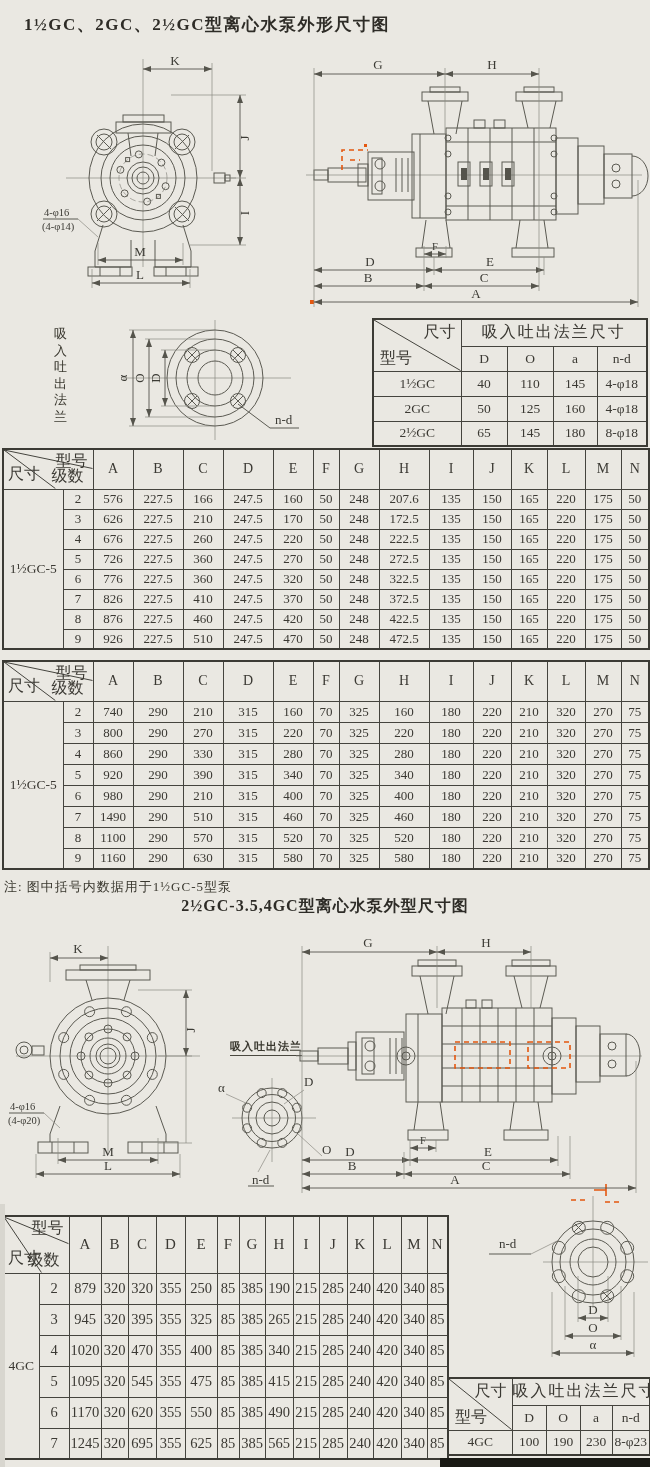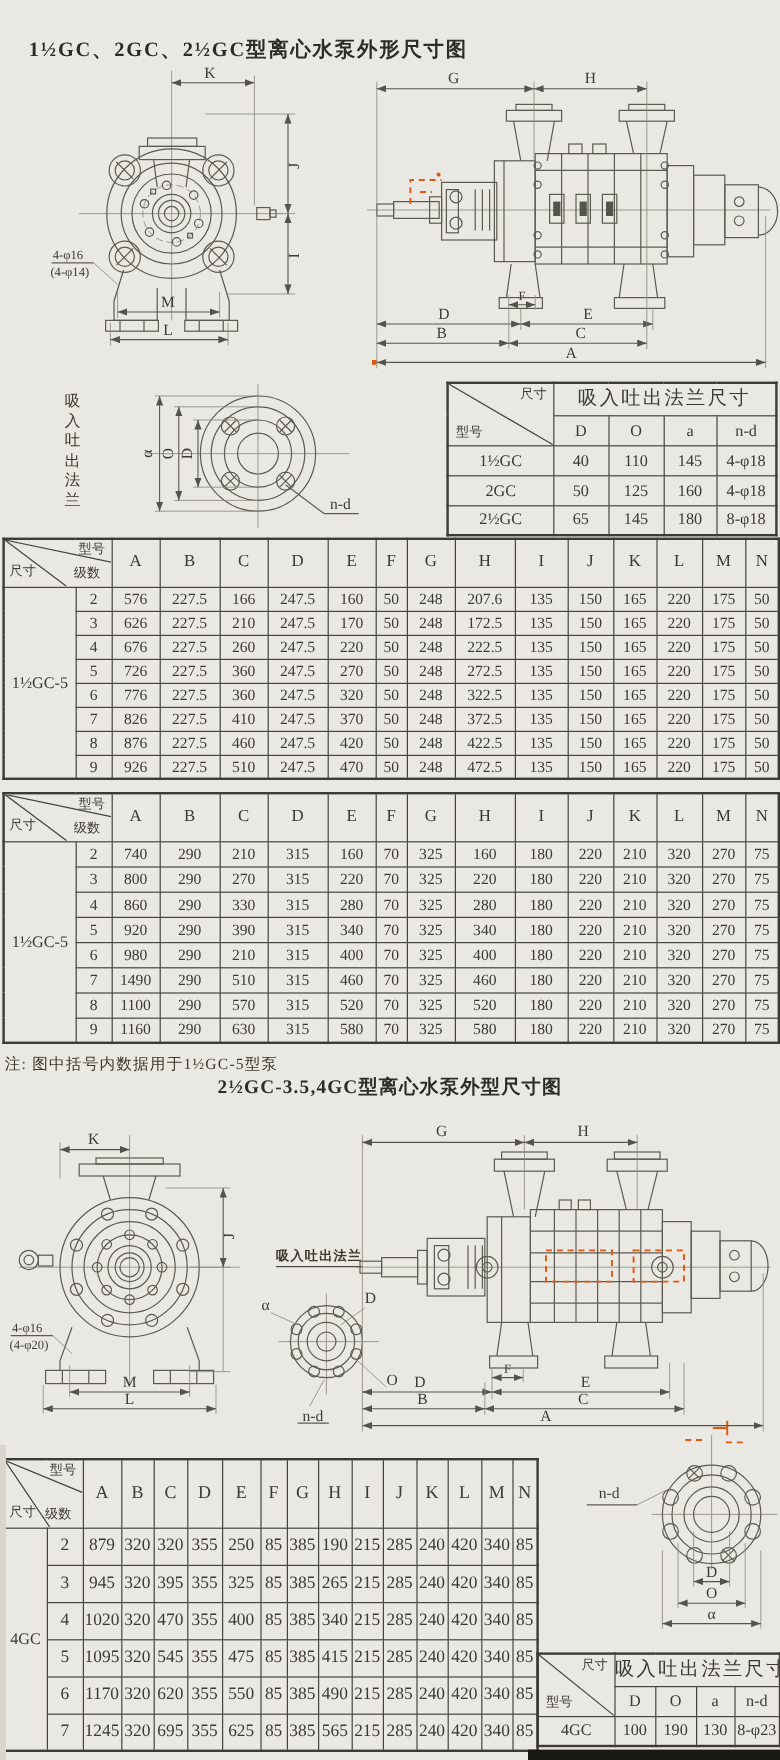--- a/index.html
+++ b/index.html
@@ -26,40 +26,40 @@
   .t1 tr{height:20px}.t1 tr:first-child{height:40px}
   .t2 tr{height:21px}.t2 tr:first-child{height:40px}
   .t3 tr{height:31px}.t3 tr:first-child{height:57px}
   .t3{font-size:14.5px}.t3 th{font-size:15px}
   .ftab{font-size:13.5px}
   .ftab tr{height:25px}.ftab tr:first-child{height:27px}
   .ftab .span{letter-spacing:2px;font-size:16px}
   .rowlabel{font-size:13.5px}
   .corner{position:relative}
   .corner .diag{position:absolute;left:0;top:0;width:100%;height:100%}
-  .corner span{position:absolute;font-size:11px;line-height:1}
+  .corner span{position:absolute;font-size:16px;line-height:1}
   .ctr{right:5px;top:4px}
   .cbl{left:6px;bottom:5px}
   .c3a{right:5px;top:3px}
   .c3b{right:9px;bottom:5px}
   .c3c{left:4px;bottom:7px}
 
   svg .ln{stroke:#5b5a52;stroke-width:1;fill:none}
   svg .thin{stroke:#8b8a82;stroke-width:0.7;fill:none}
   svg .dim{stroke:#55544c;stroke-width:0.9;fill:none}
   svg .org{stroke:#e4570f;stroke-width:1.6;fill:none}
   svg .dlab{font:13px "Liberation Serif",serif;fill:#3c3b35}
   svg .dsm{font:10.5px "Liberation Serif",serif;fill:#3c3b35}
   .blackbar{background:#191914}
   .gutter{background:#d8d6cf}
 </style>
 </head>
 <body>
 
-<div class="abs title1" style="left:24px;top:30px">1½GC、2GC、2½GC型离心水泵外形尺寸图</div>
+<div class="abs title1" style="left:24px;top:13px">1½GC、2GC、2½GC型离心水泵外形尺寸图</div>
 <div class="abs note" style="left:4px;top:878px">注: 图中括号内数据用于1½GC-5型泵</div>
 <div class="abs title2" style="left:0;top:896px">2½GC-3.5,4GC型离心水泵外型尺寸图</div>
 <div class="abs vcaption" style="left:54px;top:326px">吸入吐出法兰</div>
 <div class="abs hcaption" style="left:230px;top:1039px">吸入吐出法兰</div>
 
 <svg class="abs" style="left:40px;top:53px" width="260" height="252" viewBox="0 0 260 252">
   <defs>
       <marker id="aA" markerWidth="9" markerHeight="8" refX="8" refY="3" orient="auto-start-reverse" markerUnits="userSpaceOnUse">
         <path d="M0,0 L8,3 L0,6 Z" fill="#55544c"></path>
       </marker>
@@ -1110,20 +1110,20 @@
       <tr>
         <th>D</th>
         <th>O</th>
         <th>a</th>
         <th>n-d</th>
       </tr>
       <tr>
         <td class="model">4GC</td>
         <td>100</td>
         <td>190</td>
-        <td>130</td>
+        <td>230</td>
         <td>8-φ23</td>
       </tr>
     </tbody>
   </table>
 
 <div class="abs gutter" style="left:0;top:1204px;width:5px;height:263px"></div>
 <div class="abs blackbar" style="left:440px;top:1458px;width:210px;height:9px"></div>
 
 </body></html>

